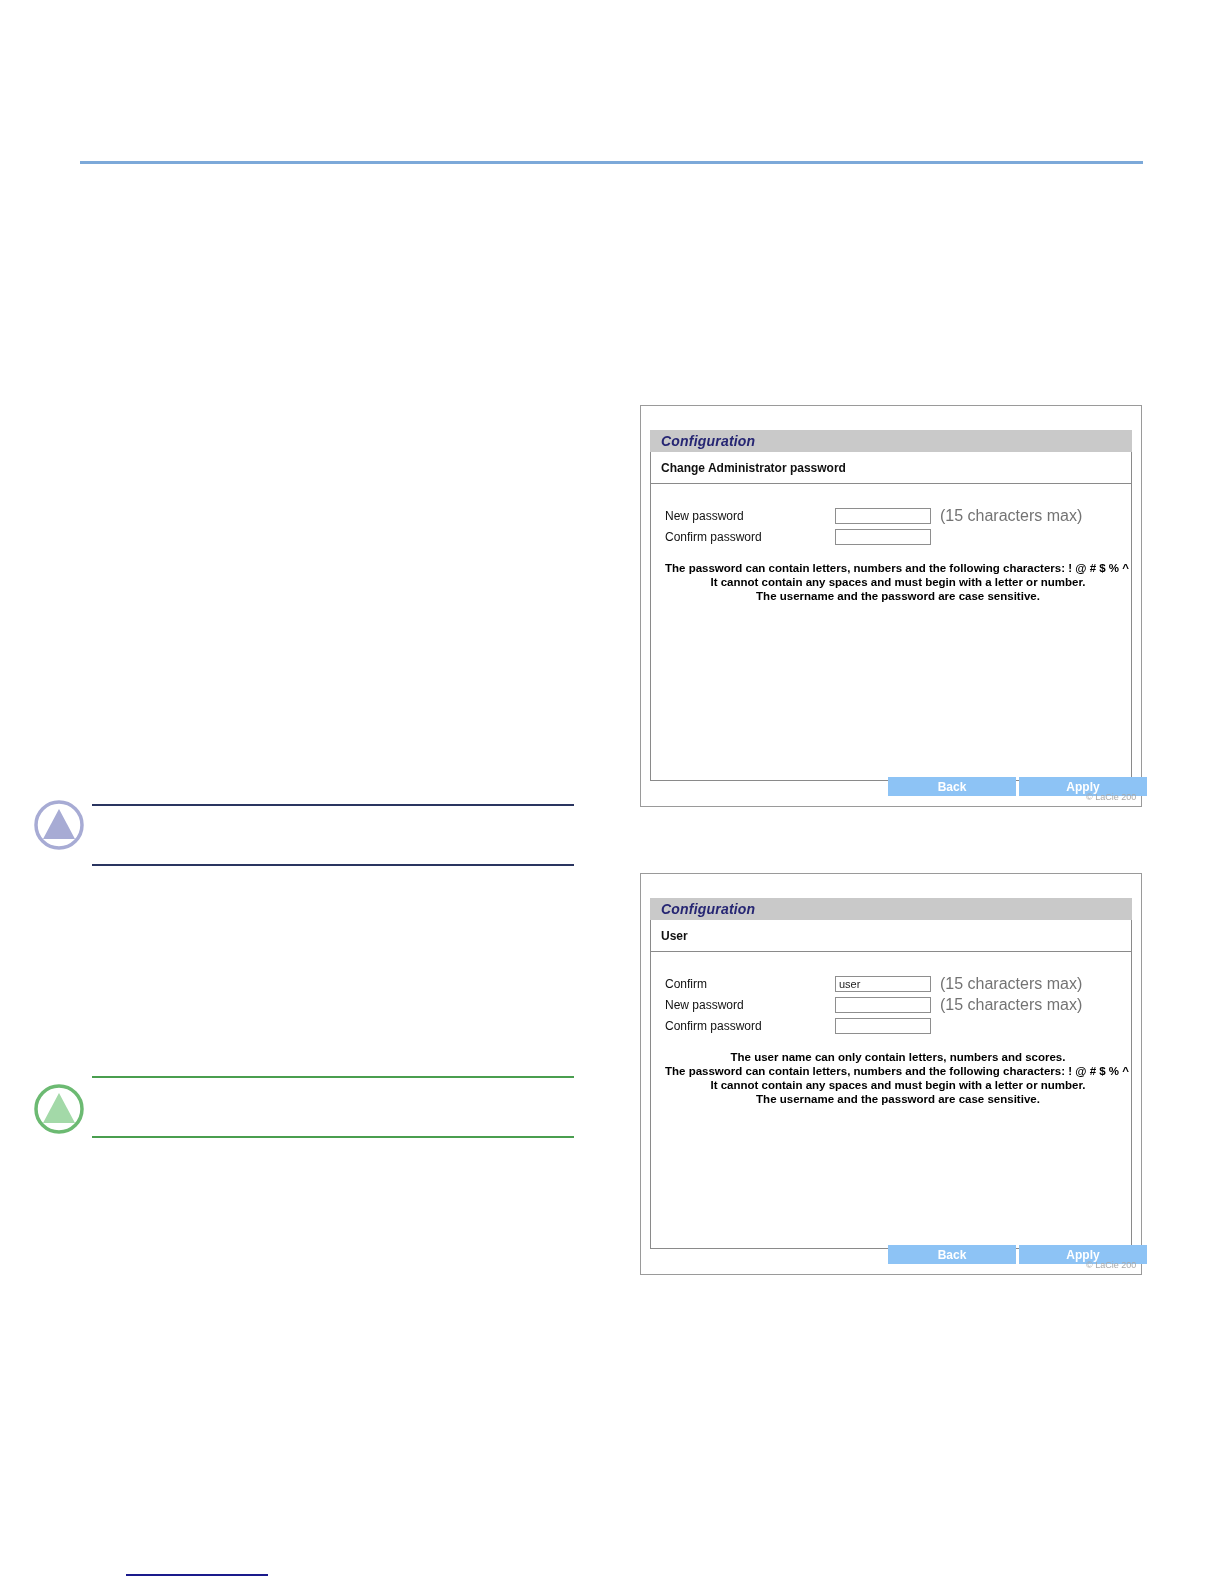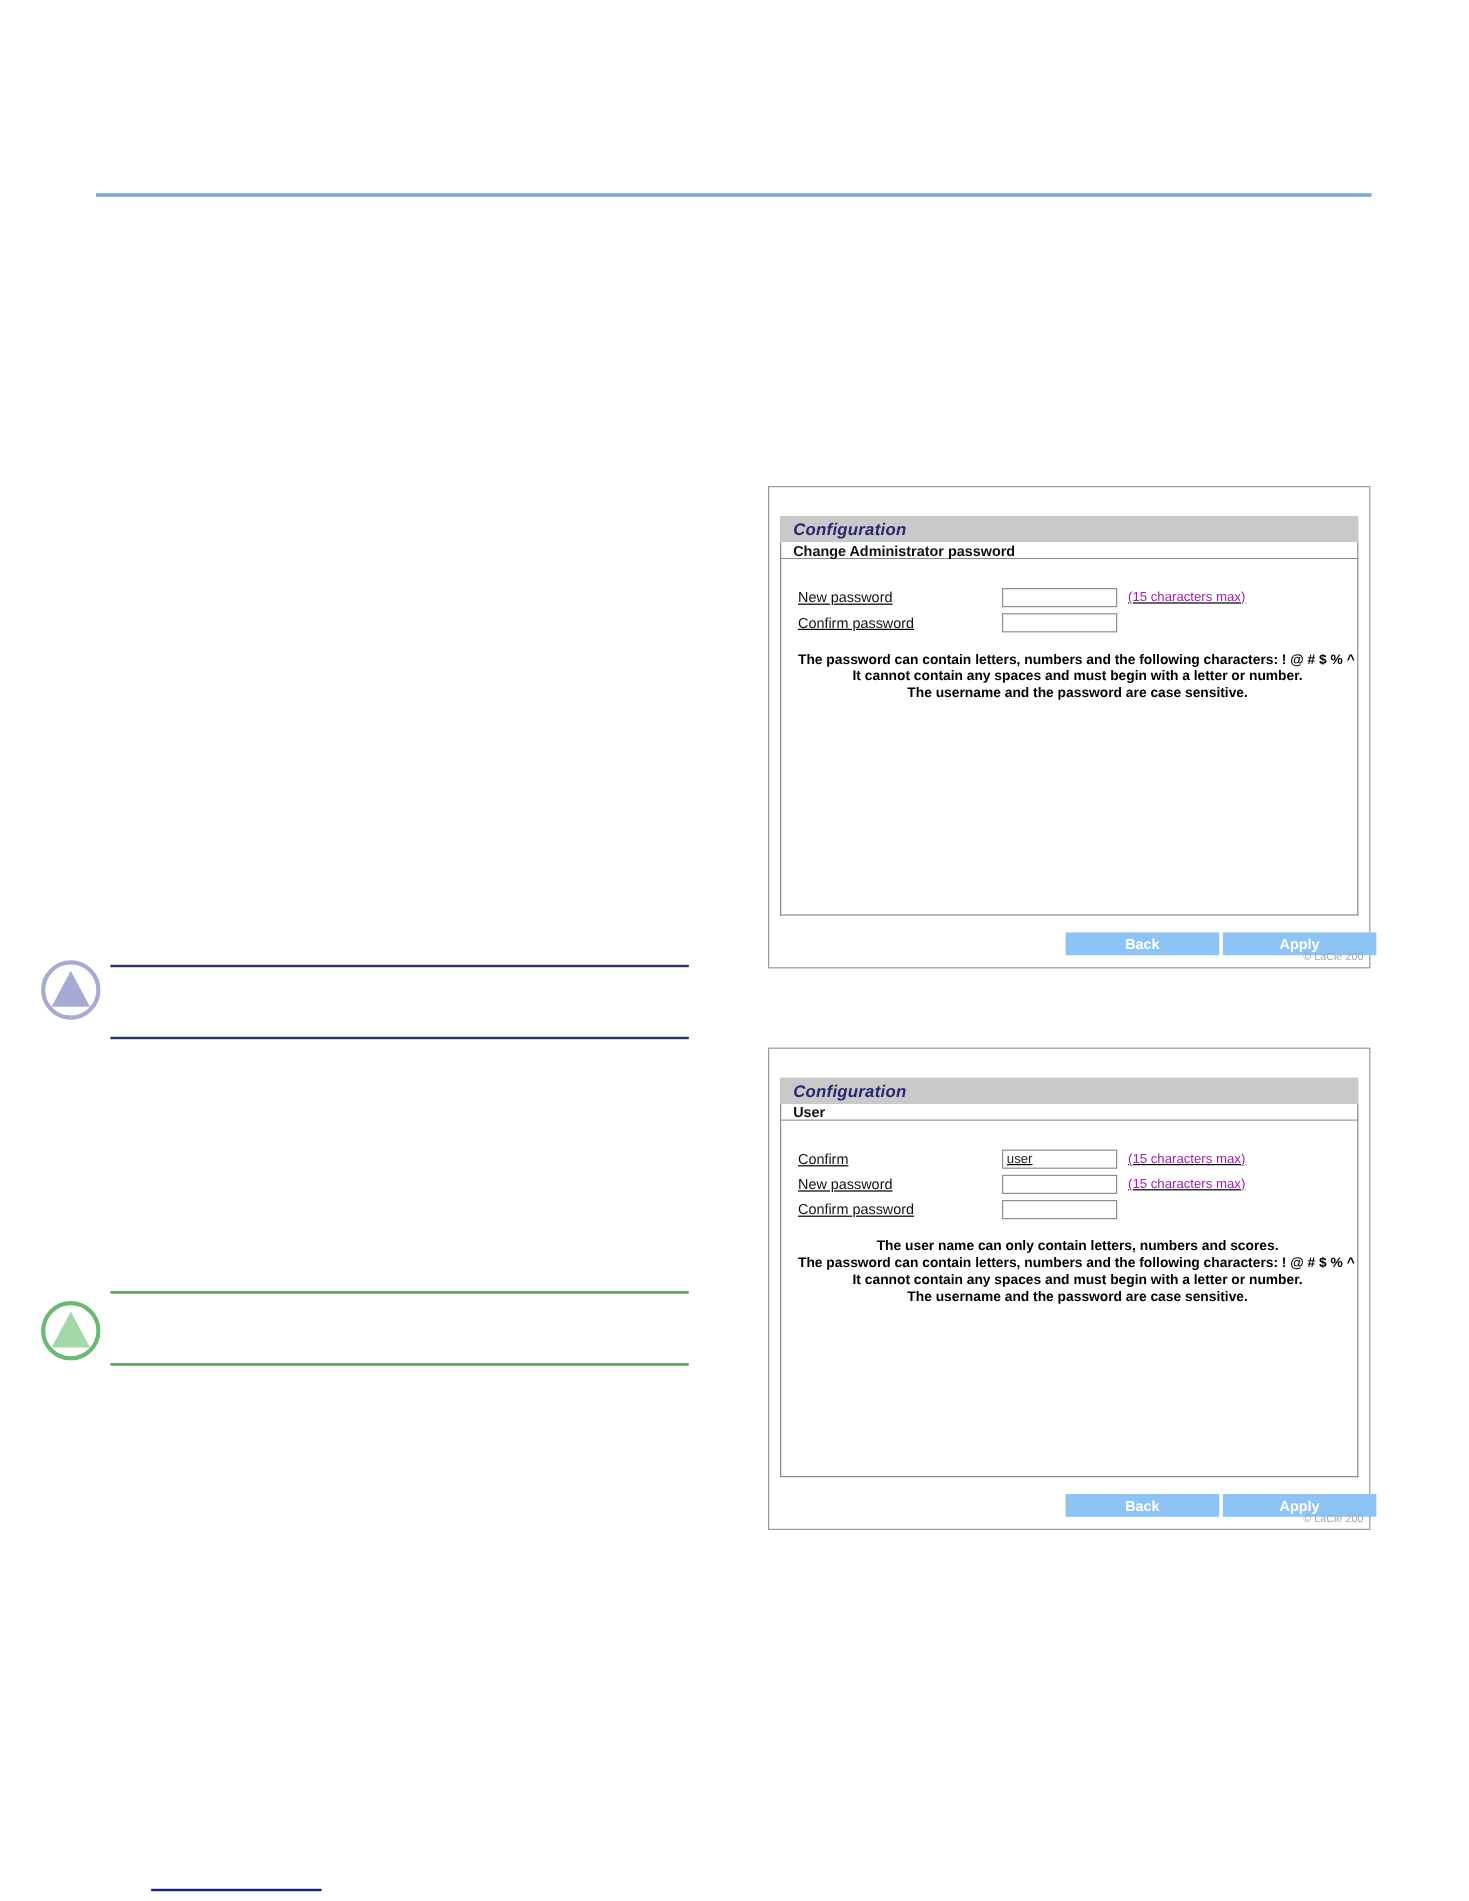--- a/index.html
+++ b/index.html
@@ -88,21 +88,21 @@
   .title-bar span {
     font-size: 14px;
     font-weight: bold;
     color: #262673;
     letter-spacing: 0.2px;
     font-style: italic;
   }
   .section-bar {
     border: 1px solid #8a8a8a;
     border-top: none;
-    height: 14px;
+    height: 32px;
     display: flex;
     align-items: center;
     padding-left: 10px;
     box-sizing: border-box;
     background: #ffffff;
   }
   .section-bar span {
     font-size: 12px;
     font-weight: bold;
     color: #111111;
@@ -110,21 +110,20 @@
   .content-area {
     border: 1px solid #8a8a8a;
     border-top: none;
     background: #ffffff;
     box-sizing: border-box;
     position: relative;
     overflow: hidden;
   }
   .form-rows {
     padding: 22px 0 0 14px;
-    text-decoration: underline;
   }
   .form-row {
     display: flex;
     align-items: center;
     height: 19px;
     margin-bottom: 2px;
   }
   .form-label {
     width: 170px;
     font-size: 12px;
@@ -138,22 +137,22 @@
     box-sizing: border-box;
     font-size: 11px;
     color: #222222;
     padding: 0 3px;
     line-height: 14px;
     font-family: "Liberation Sans", sans-serif;
     display: flex;
     align-items: center;
   }
   .form-hint {
-    font-size: 11px;
-    color: #a21caf;
+    font-size: 16px;
+    color: #737373;
     margin-left: 9px;
     white-space: nowrap;
   }
   .rules-block {
     margin-top: 15px;
     text-align: center;
     font-size: 11.5px;
     font-weight: bold;
     color: #000000;
     line-height: 14px;

